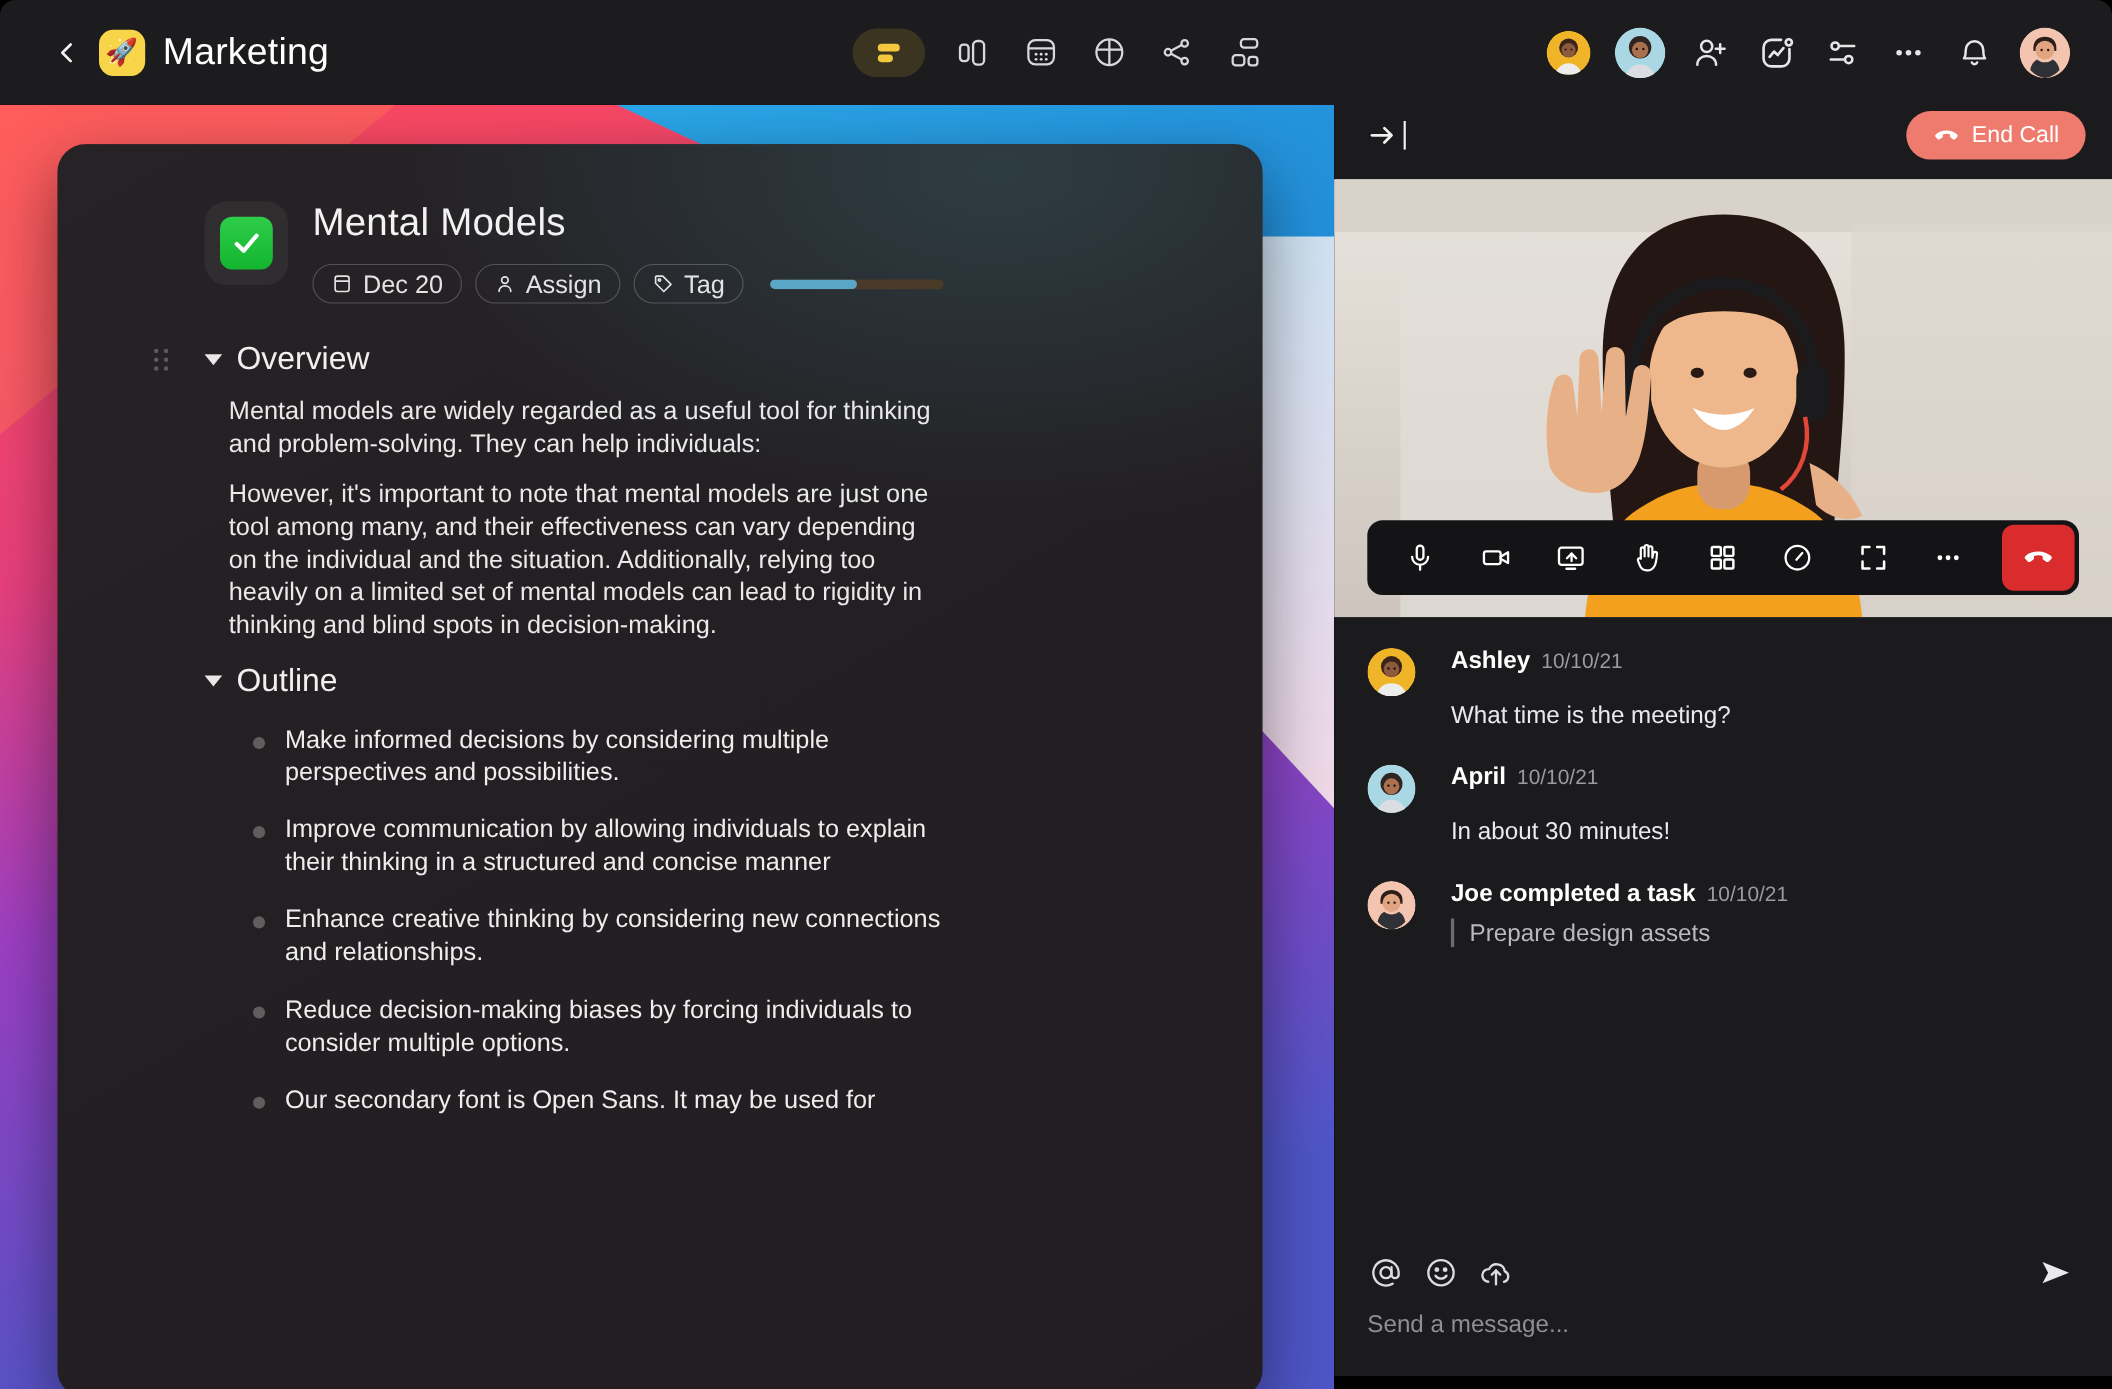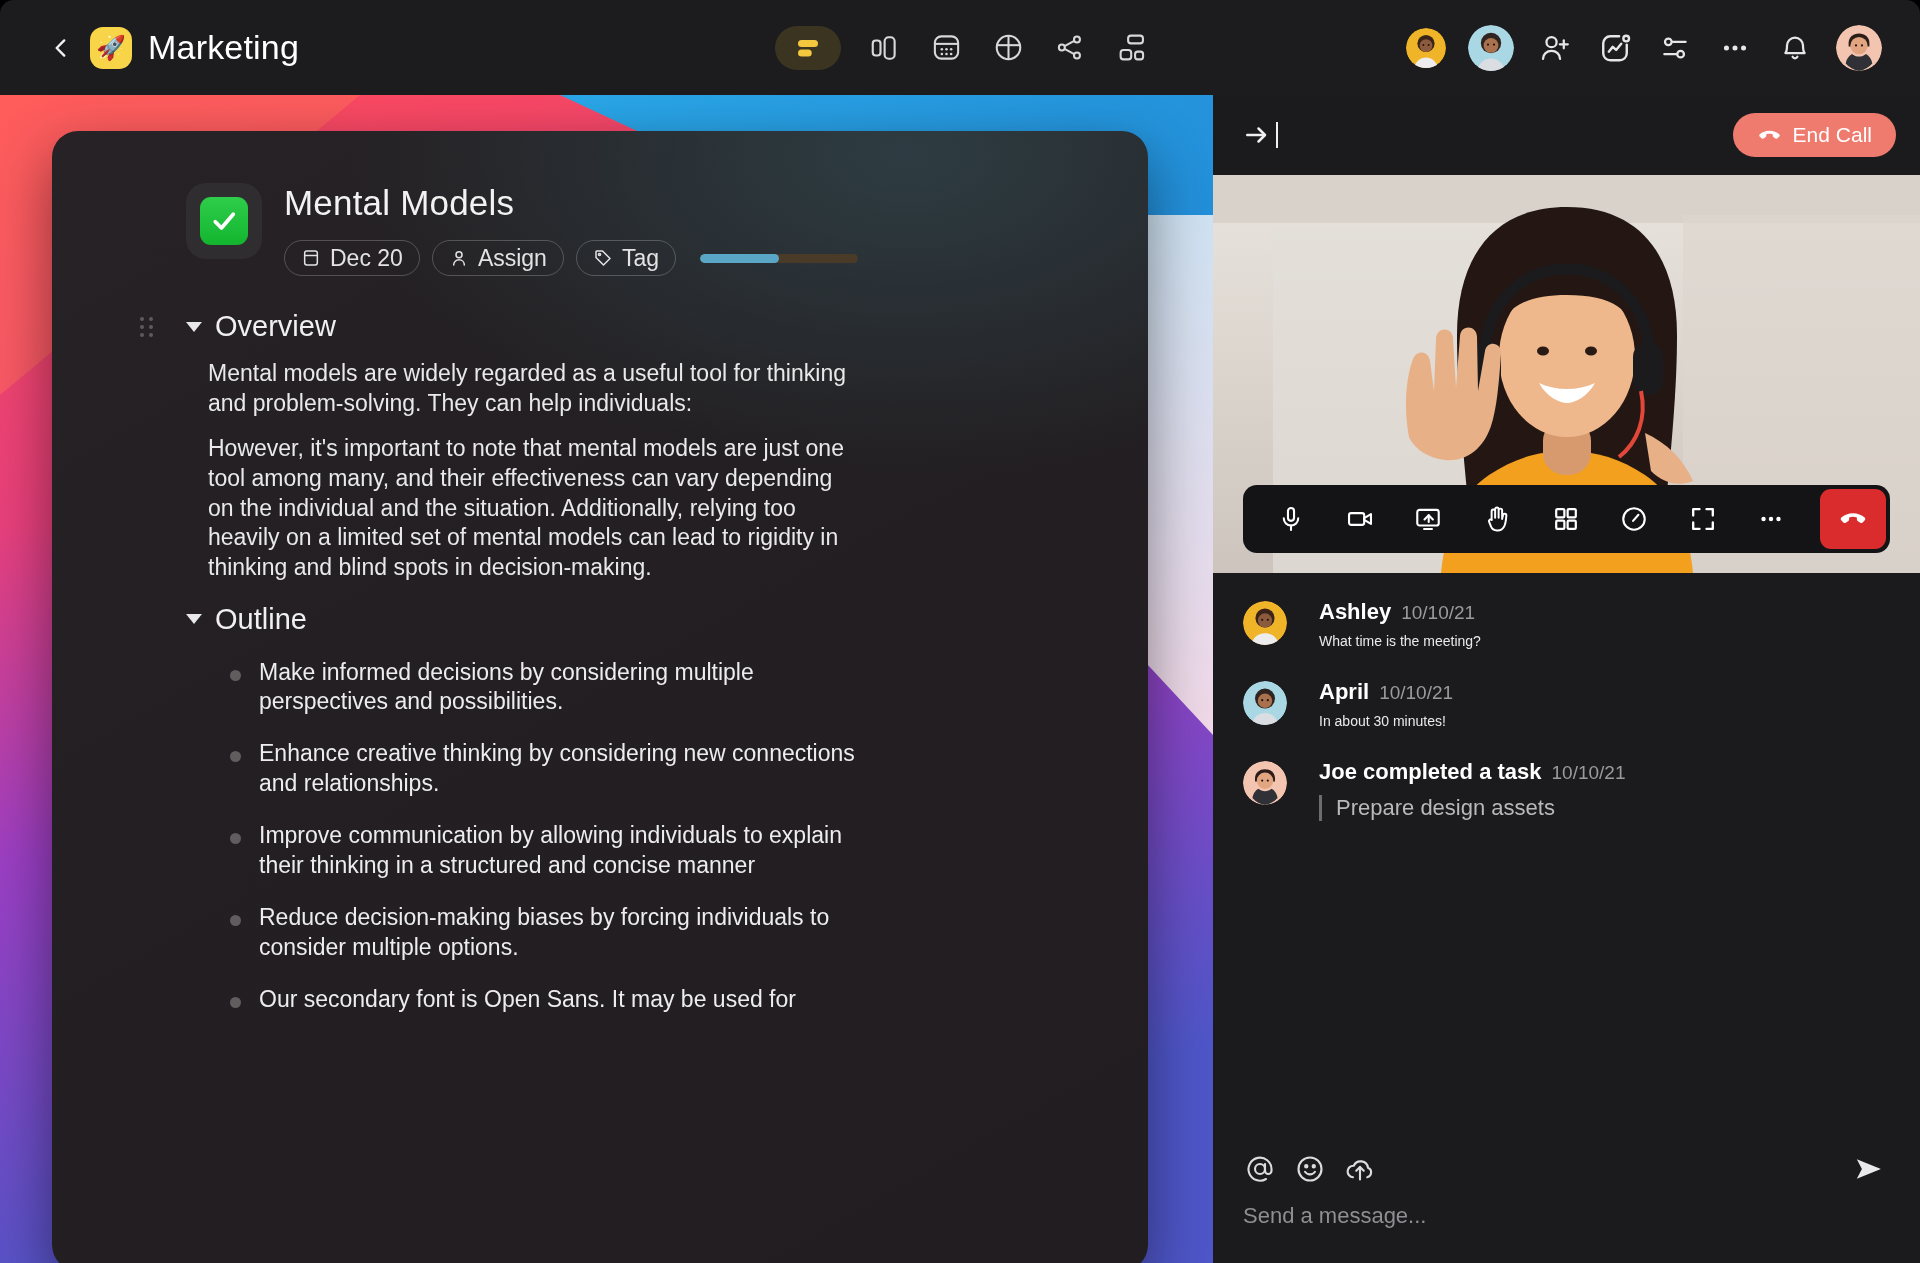--- a/index.html
+++ b/index.html
@@ -108,21 +108,21 @@
     margin: 16px 0 0 22px; max-width: 640px;
   }
   .outline-wrap { margin-top: 20px; }
   .bullets { margin: 22px 0 0 44px; max-width: 640px; }
   .bullet { display:flex; gap: 18px; margin-bottom: 22px; }
   .bullet .dot { width:11px; height:11px; border-radius:50%; background:#615d5f; margin-top:12px; flex:none; }
   .bullet span { color:#ededee; font-size: 23px; line-height: 1.30; }
 
   
   .panel {
-    position: absolute; top: 95px; right: 0; width: 707px; height: 1168px;
+    position: absolute; top: 83px; right: 0; width: 707px; height: 1168px;
     background: #1b1b1d; display:flex; flex-direction: column;
   }
   .panel-head {
     height: 80px; display:flex; align-items:center; justify-content: space-between;
     padding: 0 24px 0 30px; flex:none;
   }
   .collapse { display:flex; align-items:center; color:#f0f0f1; cursor:pointer; }
   .collapse .bar { width:2px; height:26px; background:#f0f0f1; margin-left:3px; }
   .end-call {
     display:flex; align-items:center; gap:11px; height: 44px; padding: 0 24px;
@@ -143,21 +143,21 @@
     width: 66px; height: 60px; border-radius: 11px; background:#DA2C2C;
     display:flex; align-items:center; justify-content:center; cursor:pointer; margin-left: 6px;
   }
 
   .chat { flex: 1; padding: 26px 30px 0 30px; overflow: hidden; }
   .msg { display:flex; gap: 32px; margin-bottom: 30px; }
   .msg-av { width: 44px; height: 44px; border-radius: 50%; overflow:hidden; flex:none; margin-top:2px; }
   .msg-top { display:flex; align-items: baseline; gap: 10px; }
   .msg-name { color:#fff; font-size: 22px; font-weight: 700; }
   .msg-time { color:#9b9b9e; font-size: 19px; }
-  .msg-text { color:#eaeaec; font-size: 14px; margin-top: 8px; }
+  .msg-text { color:#eaeaec; font-size: 22px; margin-top: 24px; }
   .msg-quote {
     margin-top: 10px; padding-left: 14px; border-left: 3px solid #6c6c70;
     color:#b9b9bd; font-size: 22px;
   }
 
   .composer { flex:none; padding: 0 30px 28px 30px; }
   .composer-row { display:flex; align-items:center; justify-content: space-between; height: 56px; }
   .composer-icons { display:flex; align-items:center; gap: 16px; }
   .cmp-ic { width:34px; height:34px; display:flex; align-items:center; justify-content:center;
             color:#dcdcdf; cursor:pointer; }
@@ -383,25 +383,25 @@
           <span class="caret"></span>
           <span>Outline</span>
         </div>
         <div class="bullets">
           <div class="bullet">
             <span class="dot"></span>
             <span>Make informed decisions by considering multiple perspectives and possibilities.</span>
           </div>
           <div class="bullet">
             <span class="dot"></span>
-            <span>Enhance creative thinking by considering new connections and relationships.</span>
+            <span>Improve communication by allowing individuals to explain their thinking in a structured and concise manner</span>
           </div>
           <div class="bullet">
             <span class="dot"></span>
-            <span>Improve communication by allowing individuals to explain their thinking in a structured and concise manner</span>
+            <span>Enhance creative thinking by considering new connections and relationships.</span>
           </div>
           <div class="bullet">
             <span class="dot"></span>
             <span>Reduce decision-making biases by forcing individuals to consider multiple options.</span>
           </div>
           <div class="bullet">
             <span class="dot"></span>
             <span>Our secondary font is Open Sans. It may be used for</span>
           </div>
         </div>

